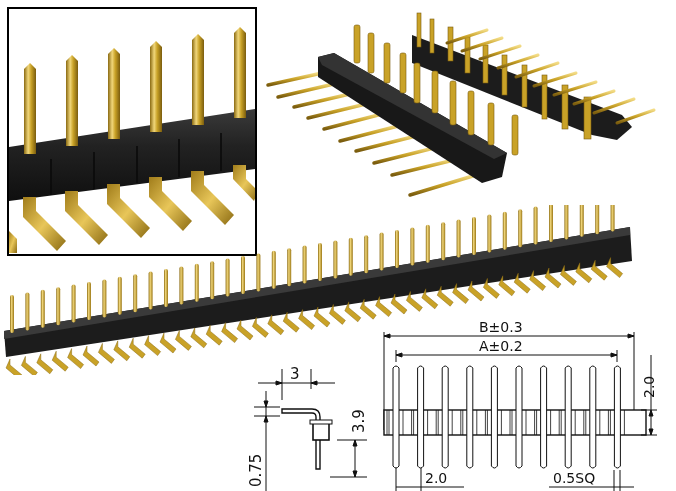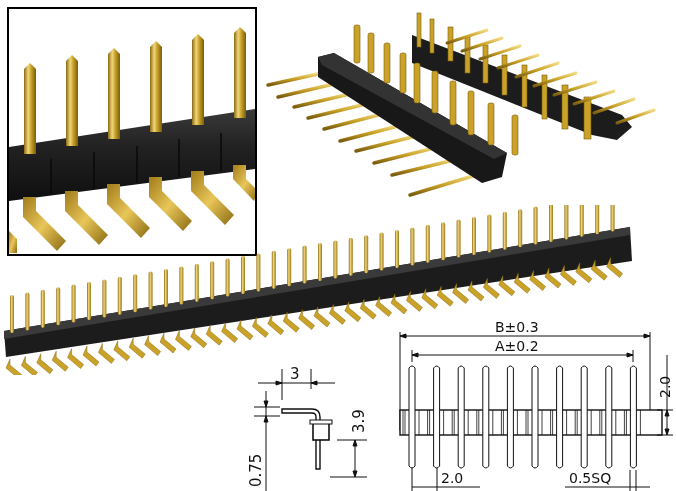--- a/index.html
+++ b/index.html
@@ -252,21 +252,21 @@
       <line x1="115" y1="85" x2="115" y2="122"></line>
       <polygon points="115,85 113,91 117,91" fill="#111"></polygon>
       <polygon points="115,122 113,116 117,116" fill="#111"></polygon>
     </g>
     <text class="dimtxt" x="50" y="24" font-size="15">3</text>
     <text class="dimtxt" font-size="15" transform="translate(124,78) rotate(-90)">3.9</text>
     <text class="dimtxt" font-size="15" transform="translate(21,132) rotate(-90)">0.75</text>
   </svg>
 </div>
 
-<div class="abs" style="left:395px;top:310px;width:281px;height:181px;">
+<div class="abs" style="left:379px;top:310px;width:281px;height:181px;">
   <svg width="281" height="181" viewBox="0 0 281 181" id="frontSvg">
     <g stroke="#111" stroke-width="1" fill="none">
 
       <line x1="5" y1="26" x2="255" y2="26"></line>
       <line x1="5" y1="22" x2="5" y2="120"></line>
       <line x1="255" y1="22" x2="255" y2="120"></line>
       <polygon points="5,26 11,24 11,28" fill="#111"></polygon>
       <polygon points="255,26 249,24 249,28" fill="#111"></polygon>
 
       <line x1="17" y1="45" x2="238" y2="45"></line>

